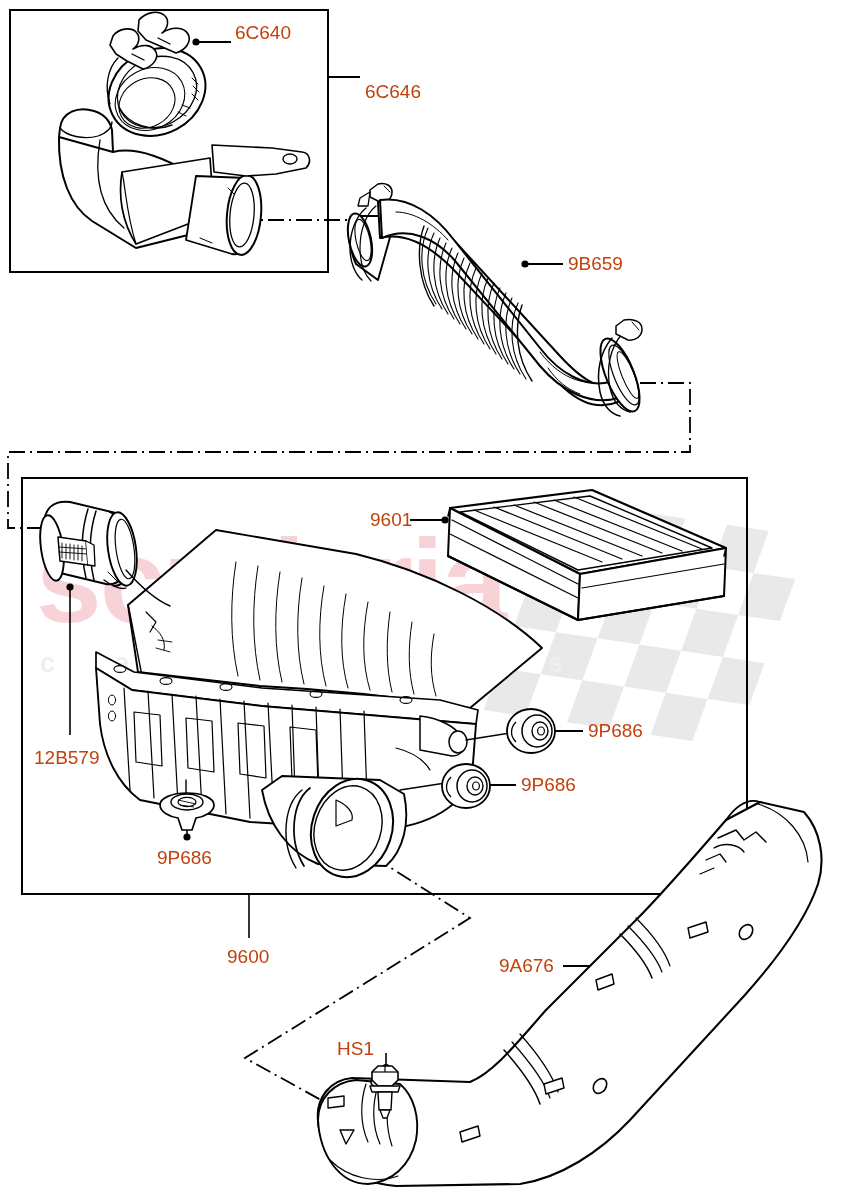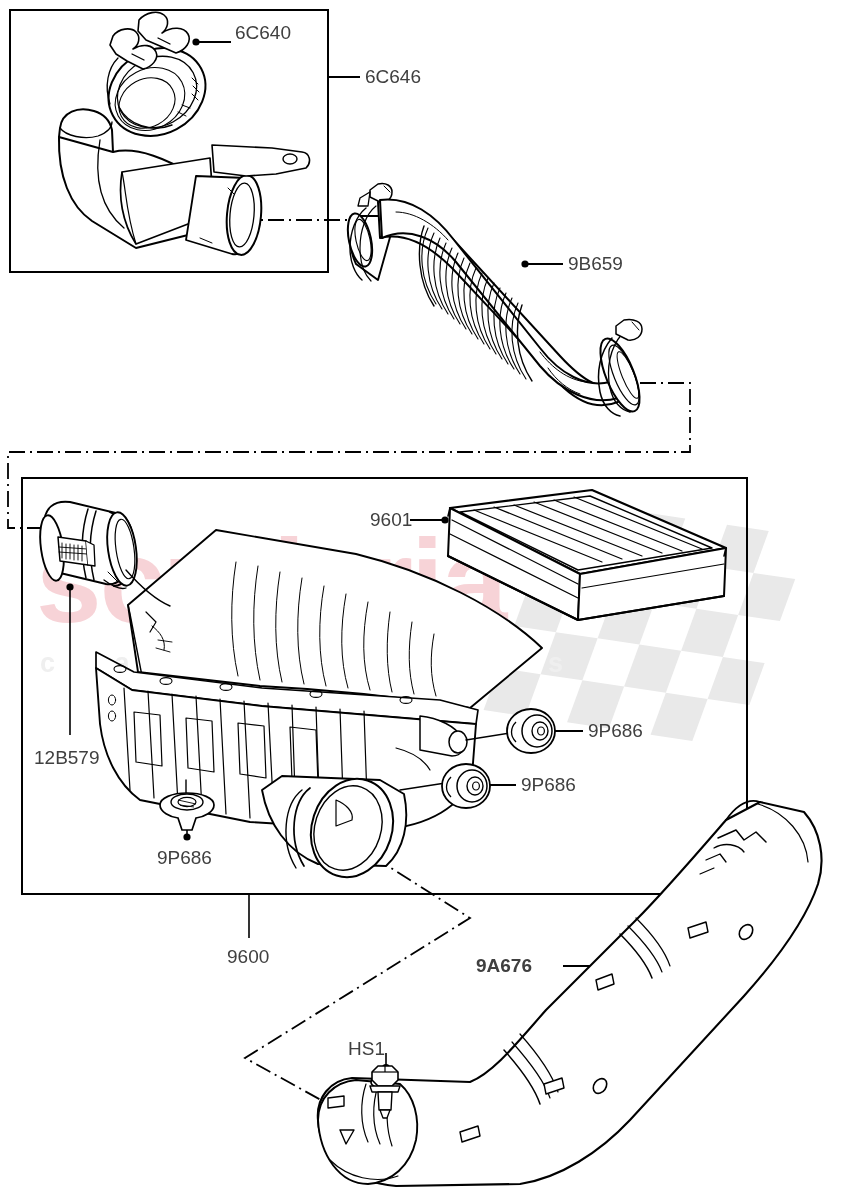--- a/index.html
+++ b/index.html
@@ -26,21 +26,21 @@
   }
   .wm-text {
     font-family: "Liberation Sans", sans-serif;
     font-weight: bold;
   }
   .part-label {
     position: absolute;
     font-family: "Liberation Sans", sans-serif;
     font-size: 19px;
     font-weight: normal;
-    color: #404040;
+    color: #c2410c;
     white-space: nowrap;
     letter-spacing: 0px;
     user-select: none;
   }
   .fillw { fill: #ffffff; }
 </style>
 </head>
 <body>
 
 <div id="diagram-root">
@@ -486,33 +486,33 @@
 
       <path d="M 378 1092 L 392 1092 L 391 1110 L 379 1110 Z" class="fillw" stroke-width="1.4"></path>
 
       <path d="M 380 1110 L 390 1110 L 387 1118 L 383 1118 Z" class="fillw" stroke-width="1.3"></path>
     </g>
 
   </svg>
 
   <div class="part-label" style="left:235px; top:22px;">6C640</div>
 
-  <div class="part-label" style="left:365px; top:66px;">6C646</div>
+  <div class="part-label" style="left:365px; top:81px;">6C646</div>
 
   <div class="part-label" style="left:568px; top:253px;text-align:center;">9B659</div>
 
   <div class="part-label" style="left:370px; top:509px;">9601</div>
 
   <div class="part-label" style="left:34px; top:747px;text-align:right;">12B579</div>
 
   <div class="part-label" style="left:588px; top:720px;">9P686</div>
 
   <div class="part-label" style="left:521px; top:774px;">9P686</div>
 
   <div class="part-label" style="left:157px; top:847px;">9P686</div>
 
   <div class="part-label" style="left:227px; top:946px;">9600</div>
 
-  <div class="part-label" style="left:476px; top:955px;font-weight:bold;">9A676</div>
-
-  <div class="part-label" style="left:348px; top:1038px;">HS1</div>
+  <div class="part-label" style="left:499px; top:955px;">9A676</div>
+
+  <div class="part-label" style="left:337px; top:1038px;">HS1</div>
 
 </div>
 
 </body></html>

